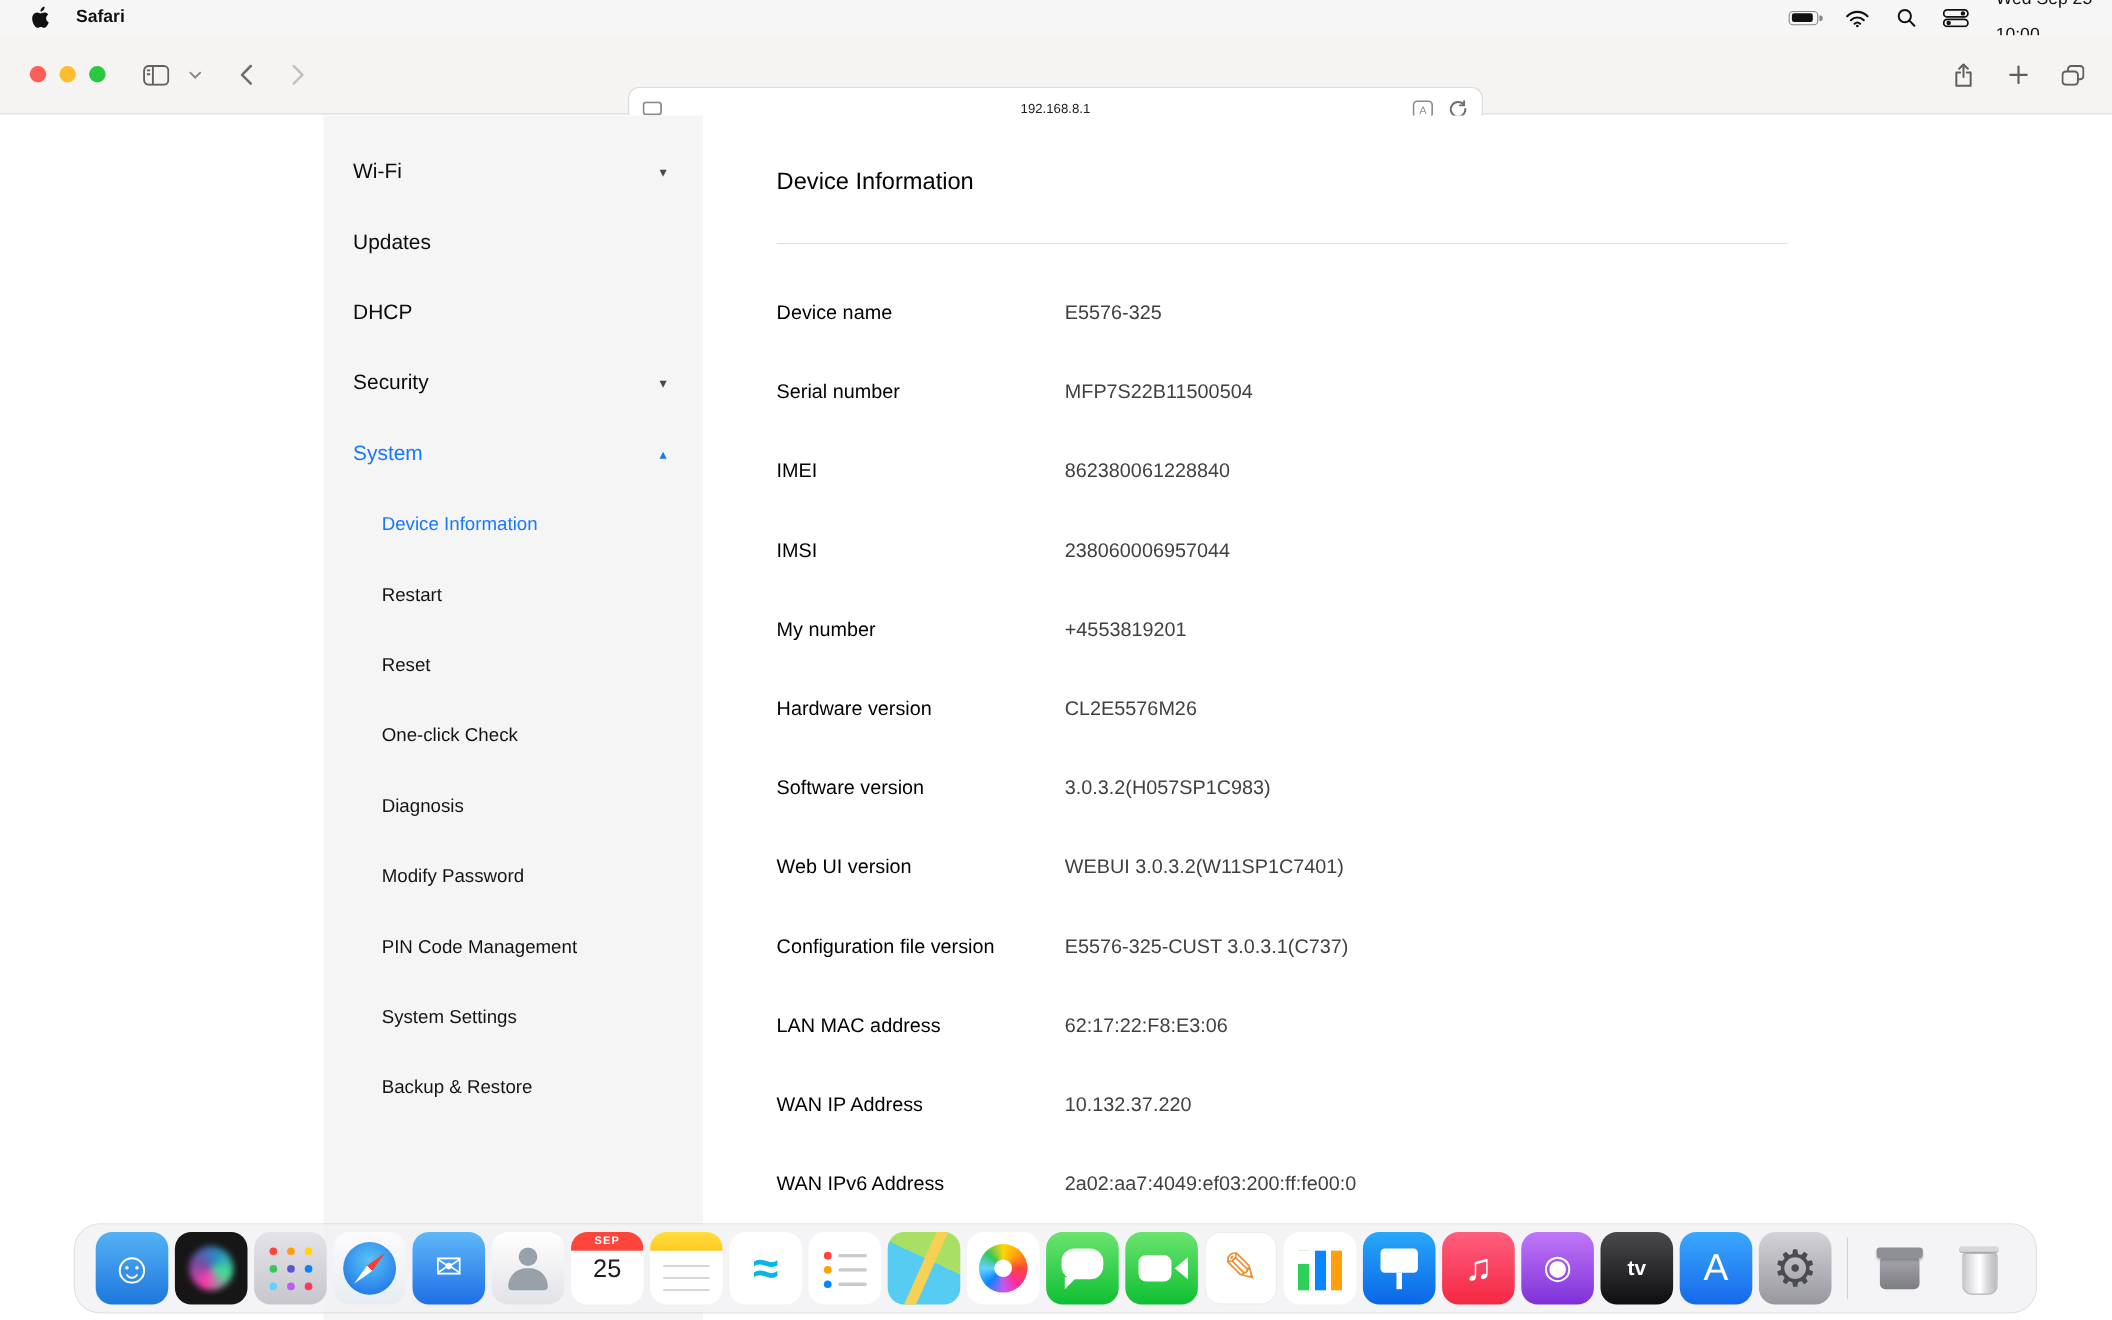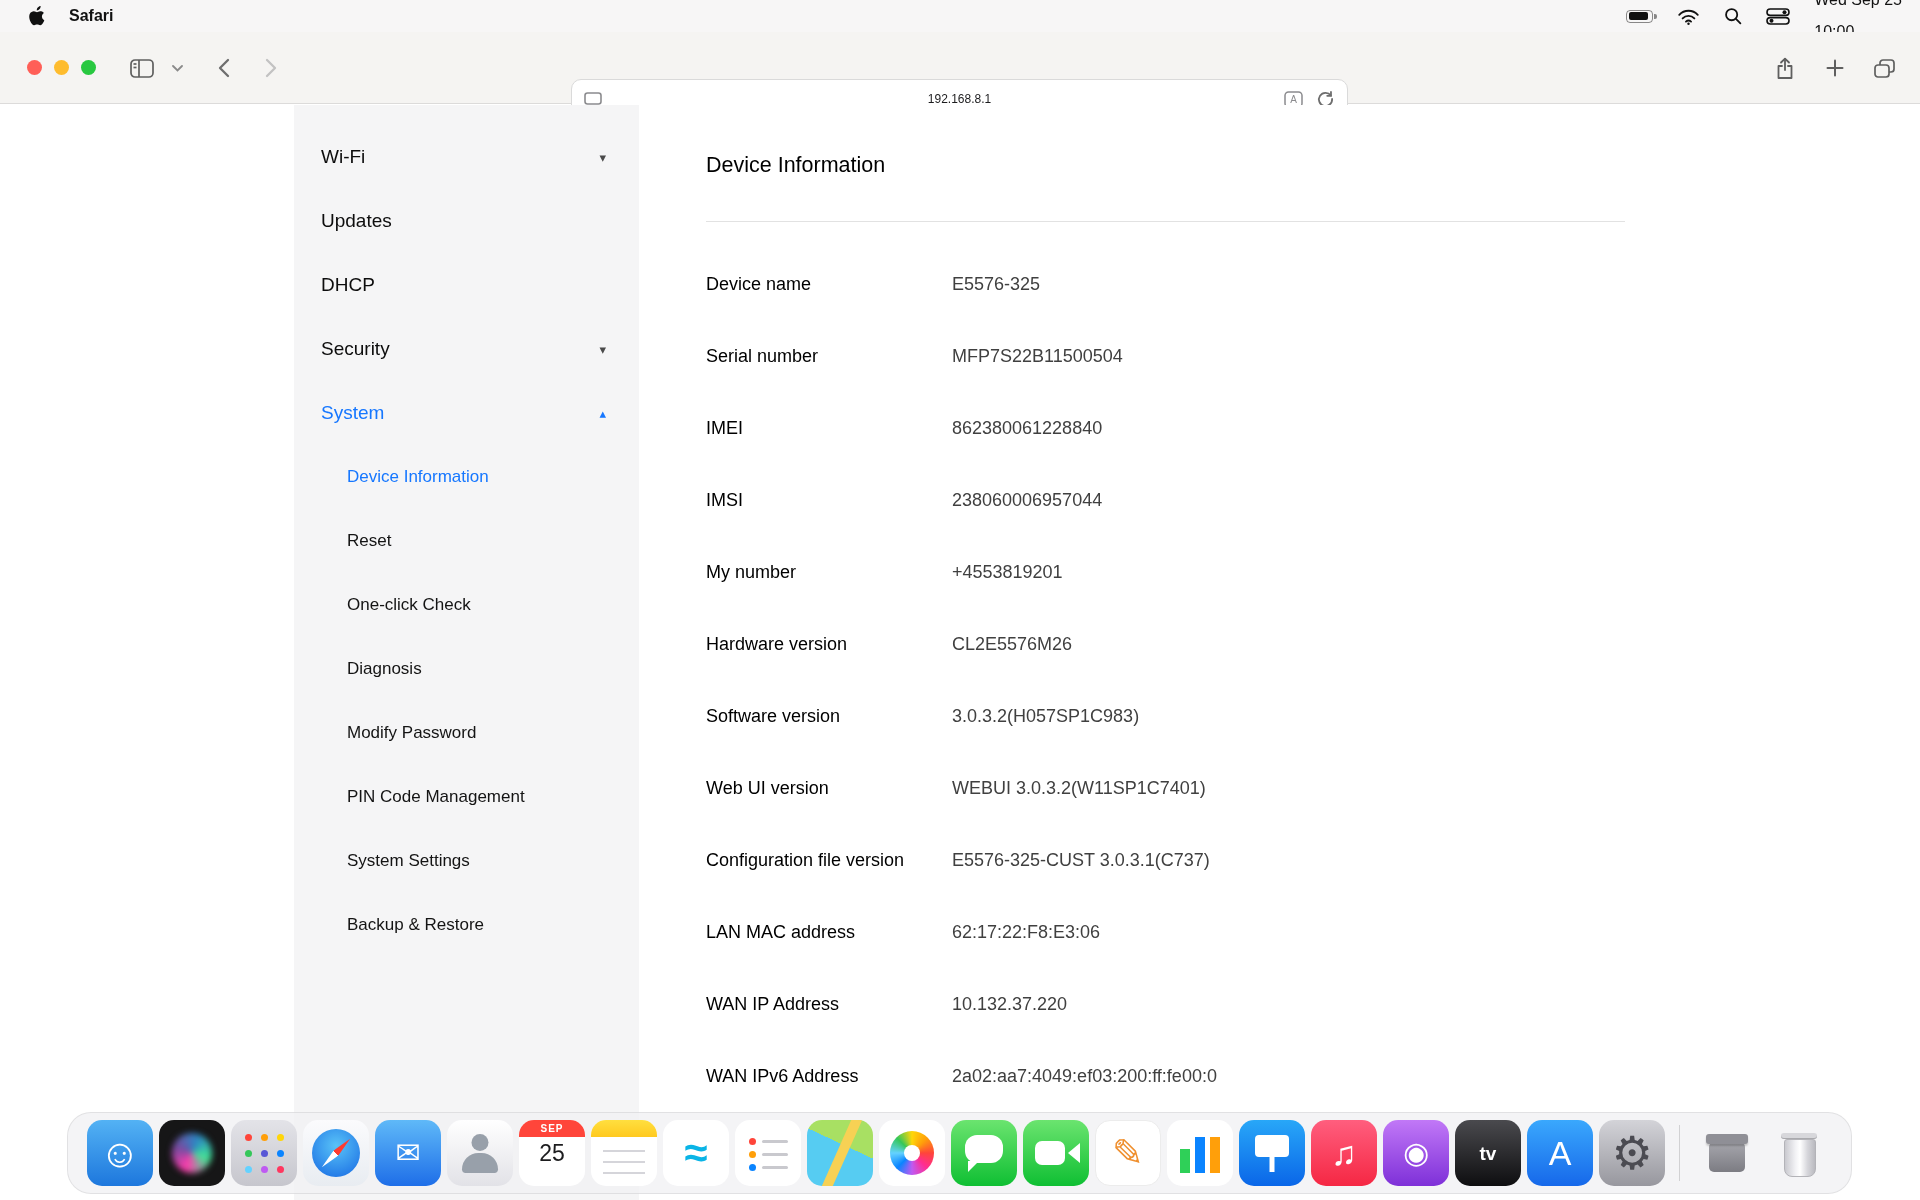--- a/index.html
+++ b/index.html
@@ -43,21 +43,21 @@
   .side-item .chev { font-size:13px; color:#4a4a4a; }
   .side-item[data-state="active"] { color:#1677ff; }
   .side-item[data-state="active"] .chev { color:#1677ff; }
   .sub-item { height:64px; display:flex; align-items:center; padding-left:53px; font-size:17px; color:#141414; cursor:pointer; }
   .sub-item[data-state="active"] { color:#1677ff; }
 
   .main { position:absolute; left:706px; top:0; width:919px; padding-top:46px; }
   .page-title { font-size:21.5px; font-weight:400; color:#000; line-height:28px; }
   .title-rule { border:none; border-top:1px solid #e2e2e2; margin-top:42px; }
   .rows { margin-top:26px; }
-  .info-row { display:flex; align-items:center; height:72px; }
+  .info-row { display:flex; align-items:center; height:72px;gap:16px; }
   .info-label { width:246px; font-size:18px; color:#000; }
   .info-value { font-size:18px; color:#404040; }
 
   
   .dock { position:absolute; left:67px; right:68px; bottom:6px; height:82px;
           background:rgba(241,241,243,.78); border:1px solid rgba(0,0,0,.08); border-radius:24px;
           display:flex; align-items:center; justify-content:center; gap:6px; padding:0 10px; }
   .dock-item { position:relative; }
   .dock-item[data-icon="separator"] { width:1px; height:56px; background:rgba(0,0,0,.14); margin:0 8px; }
   .tile { width:66px; height:66px; border-radius:15px; position:relative; overflow:hidden;
@@ -326,20 +326,23 @@
             <span>System</span>
             <span class="chev">▴</span>
           </div>
         </div>
       <div>
 
           <div class="sub-item" data-state="active">
             <span>Device Information</span>
           </div>
 
+          <div class="sub-item" data-state="normal">
+            <span>Restart</span>
+          </div>
 
           <div class="sub-item" data-state="normal">
             <span>Reset</span>
           </div>
 
           <div class="sub-item" data-state="normal">
             <span>One-click Check</span>
           </div>
 
           <div class="sub-item" data-state="normal">

